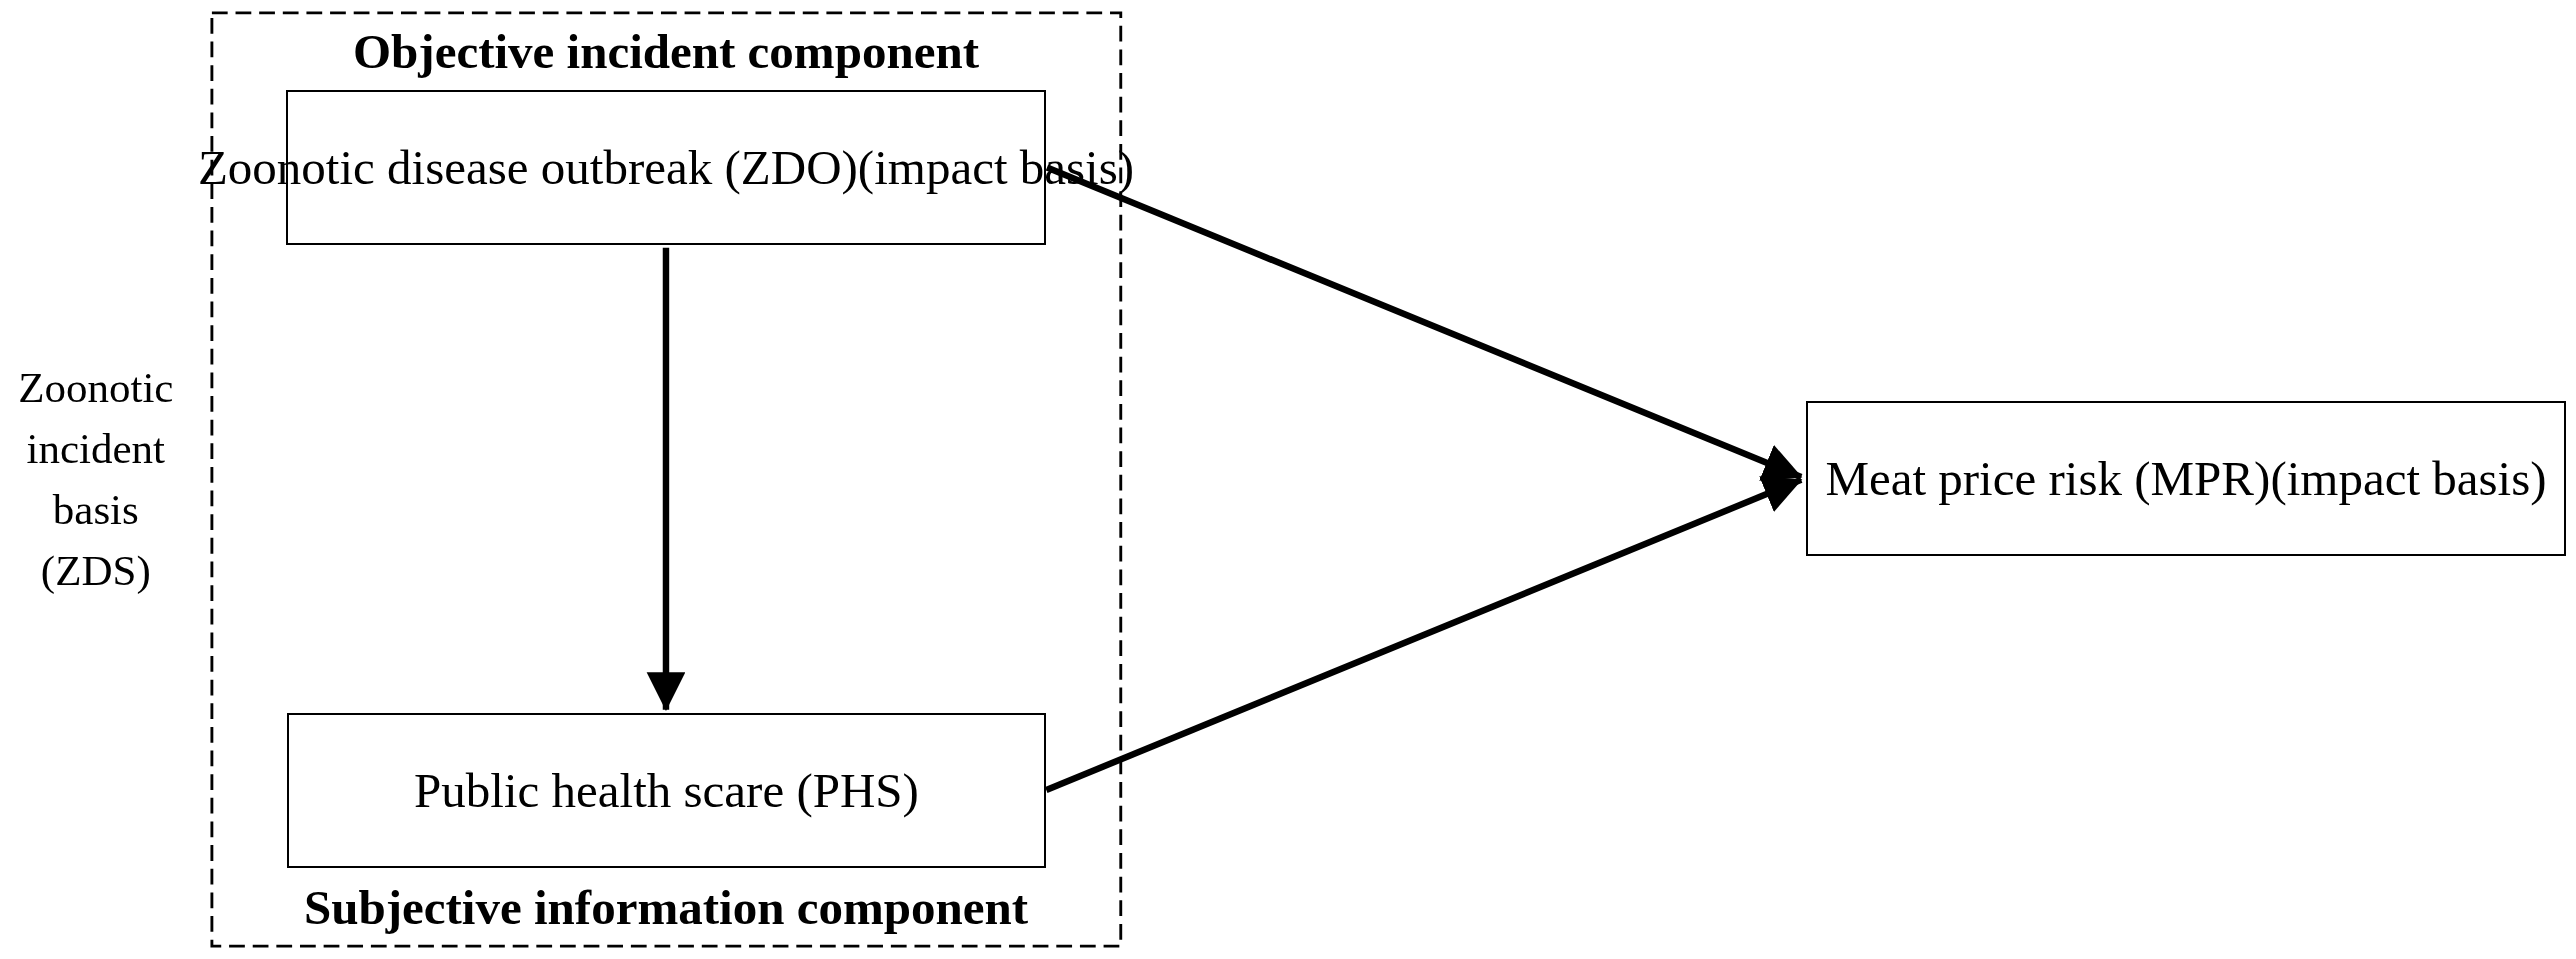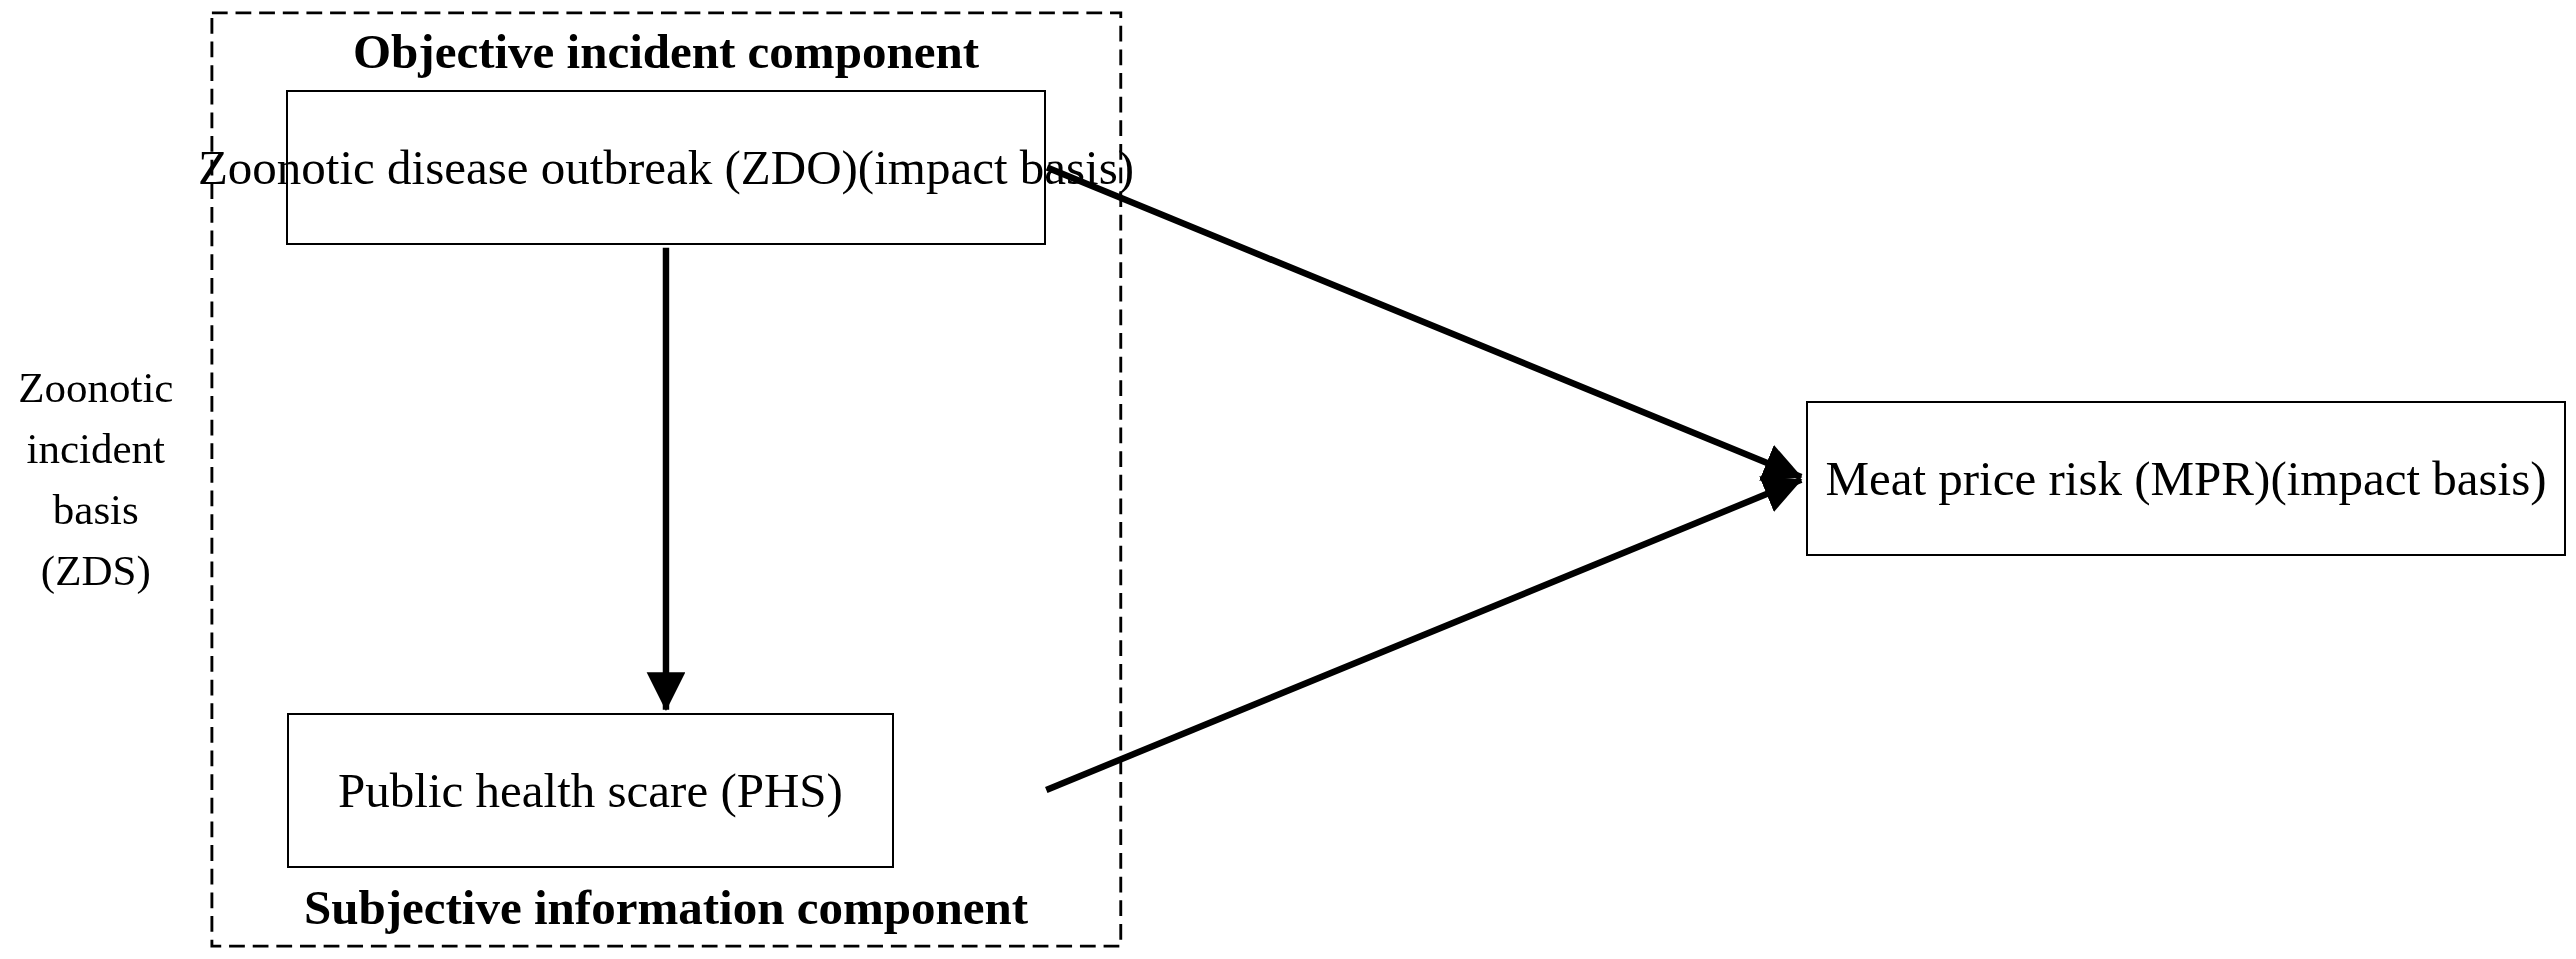--- a/index.html
+++ b/index.html
@@ -35,21 +35,21 @@
     justify-content: center;
     text-align: center;
     z-index: 2;
     font-size: 49px;
   }
   .node .bline {
     line-height: 67px;
     white-space: nowrap;
   }
   .node-zdo { left: 286px; top: 90px;  width: 760px; height: 155px; }
-  .node-phs { left: 287px; top: 713px;  width: 607px; height: 155px; }
+  .node-phs { left: 287px; top: 713px;  width: 759px; height: 155px; }
   .node-mpr { left: 1806px; top: 401px; width: 760px; height: 155px; }
 
   .group-caption {
     position: absolute;
     left: 210px;
     width: 912px;
     text-align: center;
     font-size: 49px;
     line-height: 64px;
     white-space: nowrap;

